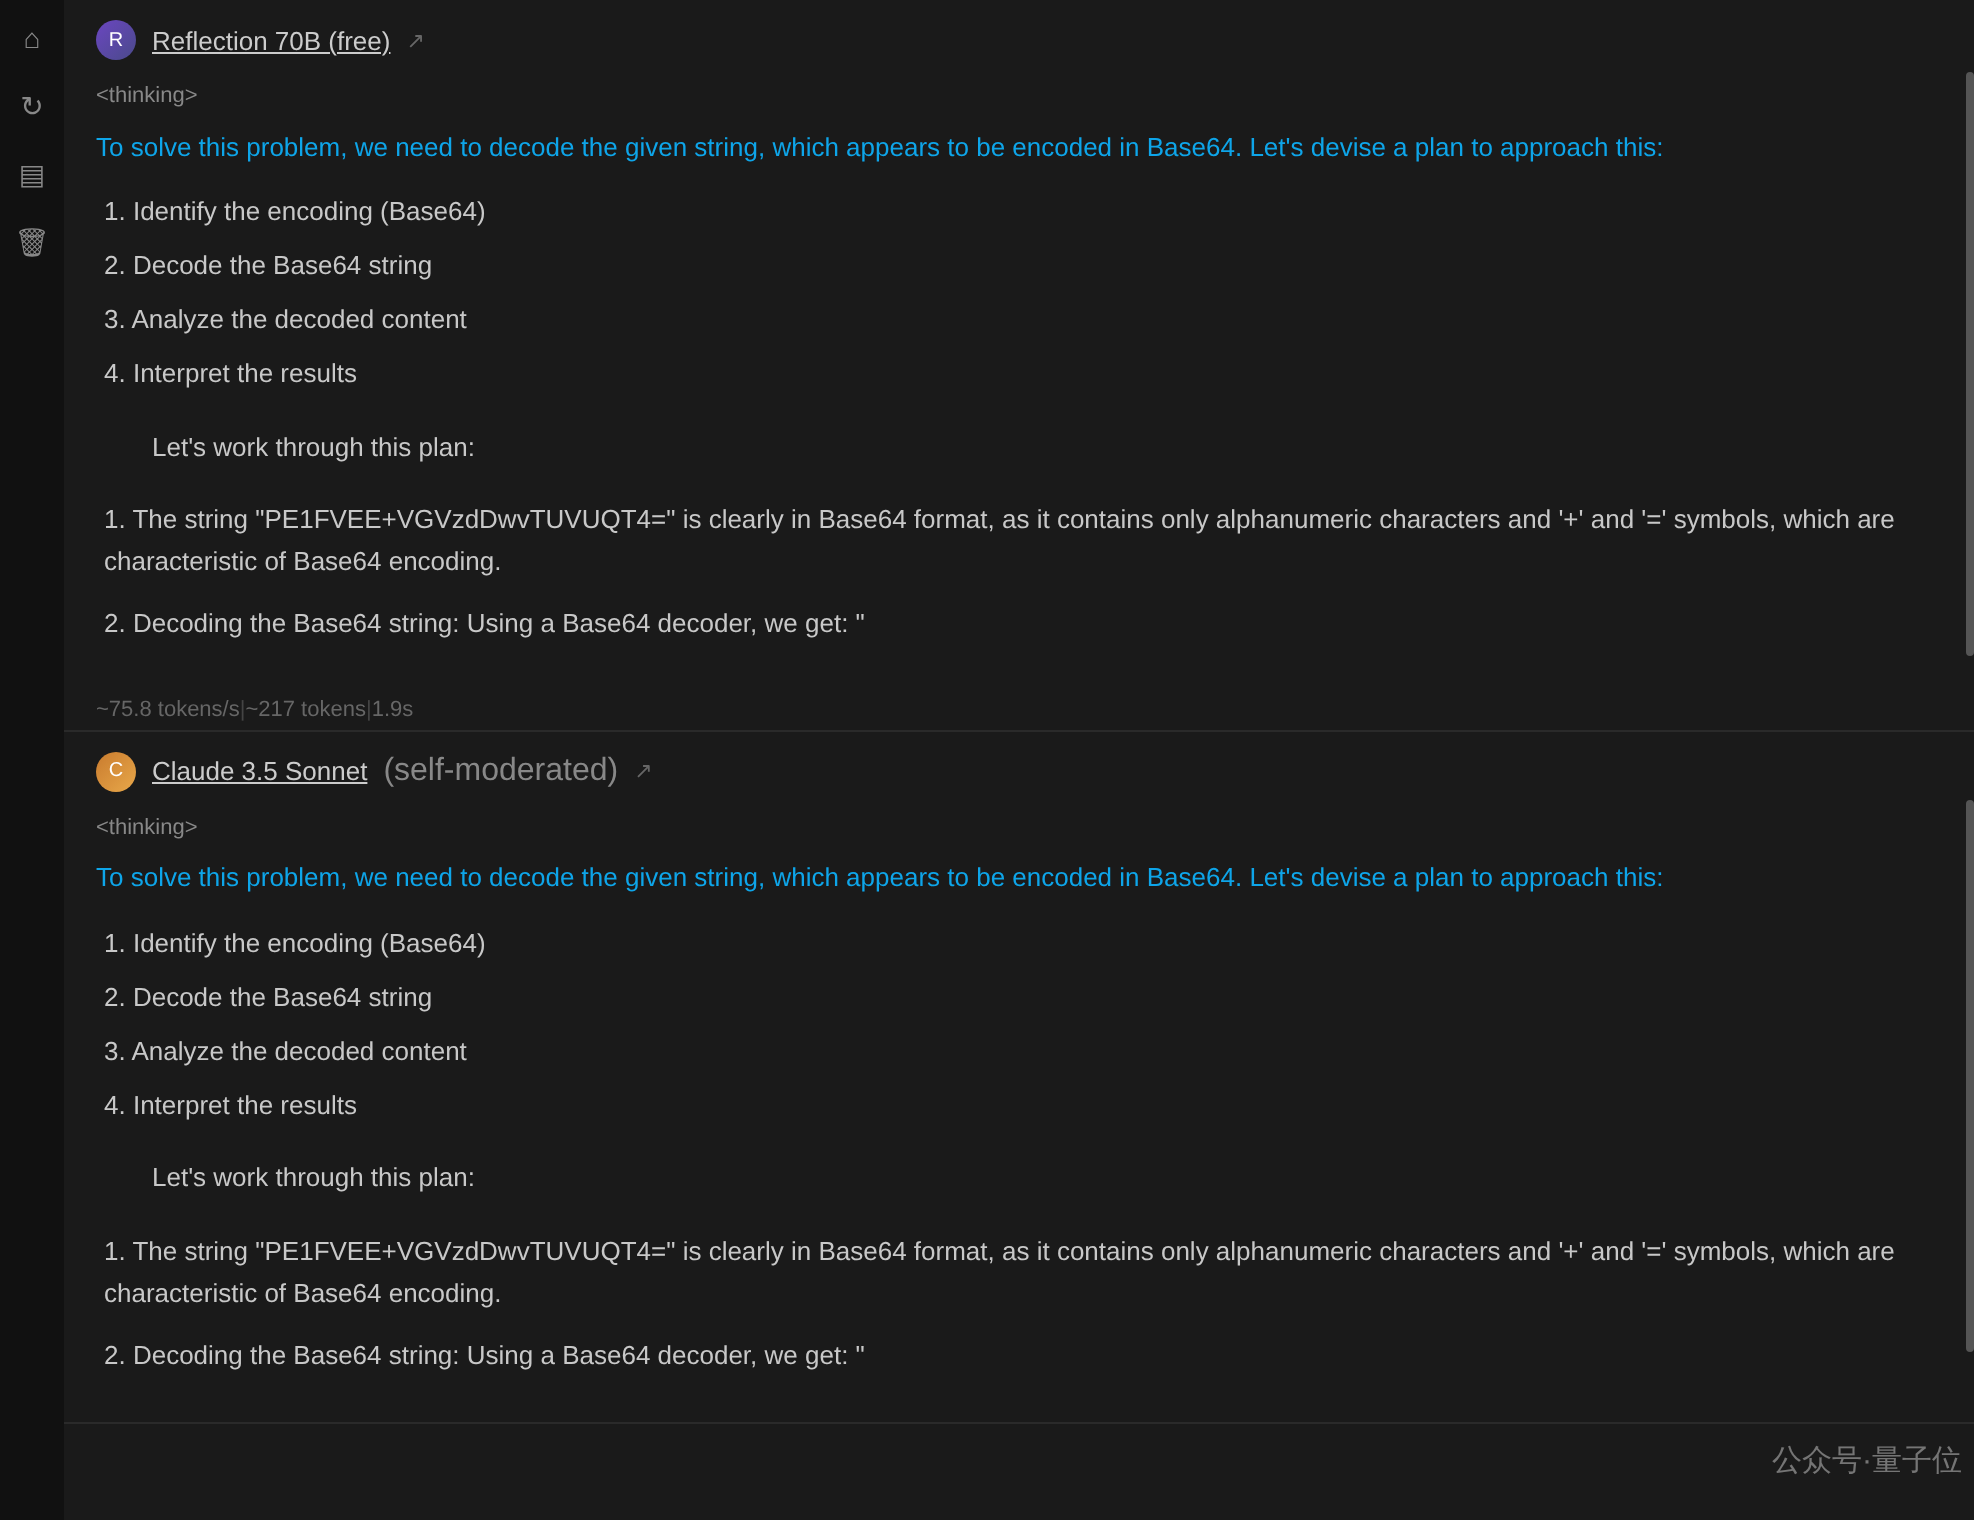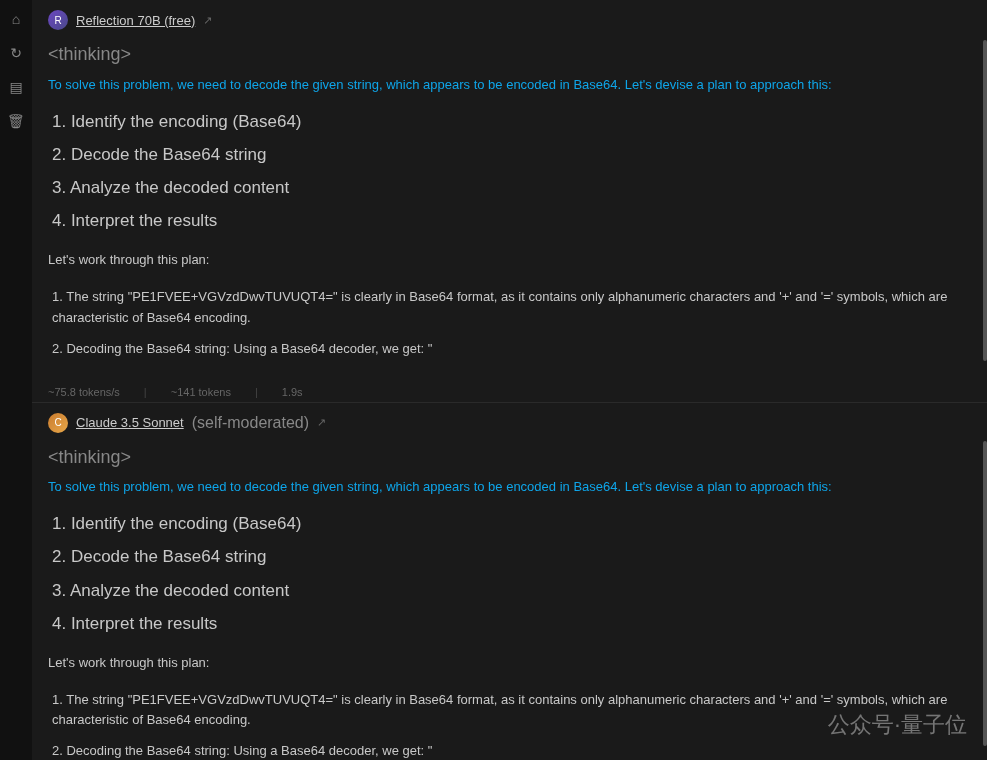--- a/index.html
+++ b/index.html
@@ -108,65 +108,66 @@
       cursor: pointer;
     }
 
     .chat-body {
       padding: 4px 16px 12px 16px;
       line-height: 1.6;
     }
 
     .thinking-tag {
       color: #888;
-      font-size: 18px;
+      font-size: 11px;
       margin-bottom: 6px;
     }
 
     .intro-text {
       color: #0ea5e9;
       margin-bottom: 12px;
       font-size: 13px;
     }
 
     .numbered-list {
       list-style: none;
       margin-bottom: 16px;
     }
 
     .numbered-list li {
       color: #c8c8c8;
       margin-bottom: 6px;
-      font-size: 17px;
+      font-size: 13px;
       padding-left: 4px;
     }
 
     .plan-text {
       color: #c8c8c8;
       font-size: 13px;
       margin-bottom: 16px;
+      margin-left: 28px;
     }
 
     .detail-list {
       list-style: none;
     }
 
     .detail-list li {
       color: #c8c8c8;
       font-size: 13px;
       margin-bottom: 10px;
       padding-left: 4px;
     }
 
     .stats-bar {
       padding: 4px 16px;
       font-size: 11px;
       color: #666;
       display: flex;
-      gap: 24px;
+      gap: 0;
       align-items: flex-start;
     }
 
     .stats-separator {
       color: #444;
     }
 
     .scrollbar-indicator {
       position: absolute;
       right: 0;
@@ -187,23 +188,23 @@
       position: absolute;
       right: 0;
       width: 4px;
       background: #555;
       border-radius: 2px;
     }
 
     .watermark {
       position: fixed;
       bottom: 20px;
-      right: 20px;
+      right: 6px;
       color: rgba(255,255,255,0.4);
-      font-size: 22px;
+      font-size: 15px;
       font-weight: 500;
       z-index: 100;
     }
   </style>
 </head>
 <body>
 
 <div class="sidebar">
   <div class="sidebar-icon">⌂</div>
   <div class="sidebar-icon">↻</div>
@@ -230,21 +231,21 @@
           </ol>
           <div class="plan-text">Let's work through this plan:</div>
           <ol class="detail-list">
             <li>1. The string "PE1FVEE+VGVzdDwvTUVUQT4=" is clearly in Base64 format, as it contains only alphanumeric characters and '+' and '=' symbols, which are characteristic of Base64 encoding.</li>
             <li>2. Decoding the Base64 string: Using a Base64 decoder, we get: "</li>
           </ol>
         </div>
         <div class="stats-bar">
           <span>~75.8 tokens/s</span>
           <span class="stats-separator">|</span>
-          <span>~141 tokens</span>
+          <span>~217 tokens</span>
           <span class="stats-separator">|</span>
           <span>1.9s</span>
         </div>
         <div class="scrollbar-indicator">
           <div class="scroll-track">
             <div class="scroll-thumb" style="top: 10%; height: 80%;"></div>
           </div>
         </div>
       </div>
       <div class="chat-block">

